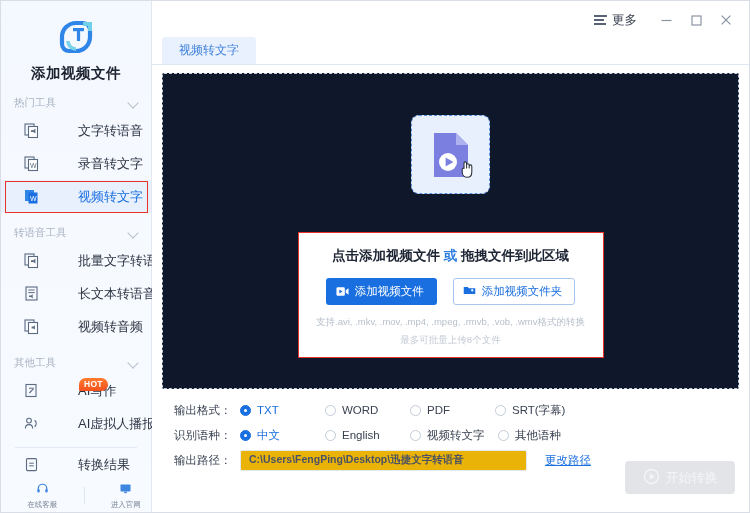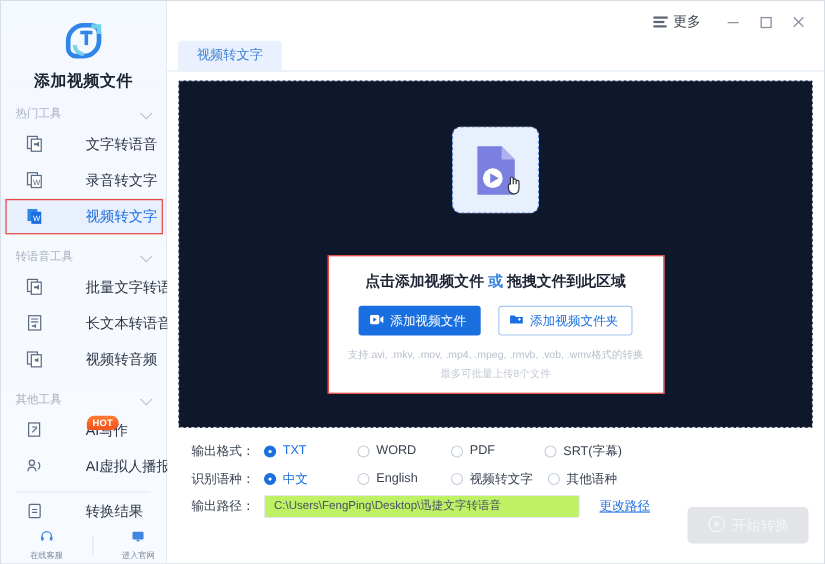--- a/index.html
+++ b/index.html
@@ -147,24 +147,24 @@
     background: #fff; margin-right: 6px; flex: 0 0 11px; position: relative;
   }
   .radio.on { border-color: #1a6fe0; background: #1a6fe0; }
   .radio.on::after {
     content: ""; position: absolute; left: 3px; top: 3px;
     width: 3.4px; height: 3.4px; border-radius: 50%; background: #fff;
   }
   .radio-txt { font-size: 11.5px; color: #3a4252; }
   .radio-opt.on .radio-txt { color: #1a6fe0; }
   .path-field {
-    flex: 0 0 287px; height: 21px; background: #bef264;
+    flex: 0 0 287px; height: 21px; background: #eab308;
     border: 1px solid #e3e7ee; border-radius: 2px;
     display: flex; align-items: center; padding: 0 8px;
-    font-size: 10.5px; color: #4a5263;
+    font-size: 10.5px; color: #4a5263; font-weight: bold;
   }
   .path-link {
     margin-left: 18px; font-size: 11.5px; color: #1a6fe0;
     text-decoration: underline; cursor: pointer;
   }
   .start-btn {
     position: absolute; right: 14px; bottom: 18px;
     width: 110px; height: 33px; border-radius: 4px; background: #e2e4e7;
     display: flex; align-items: center; justify-content: center; gap: 6px;
     color: #f4f5f6; font-size: 13px; cursor: default; border: none;

